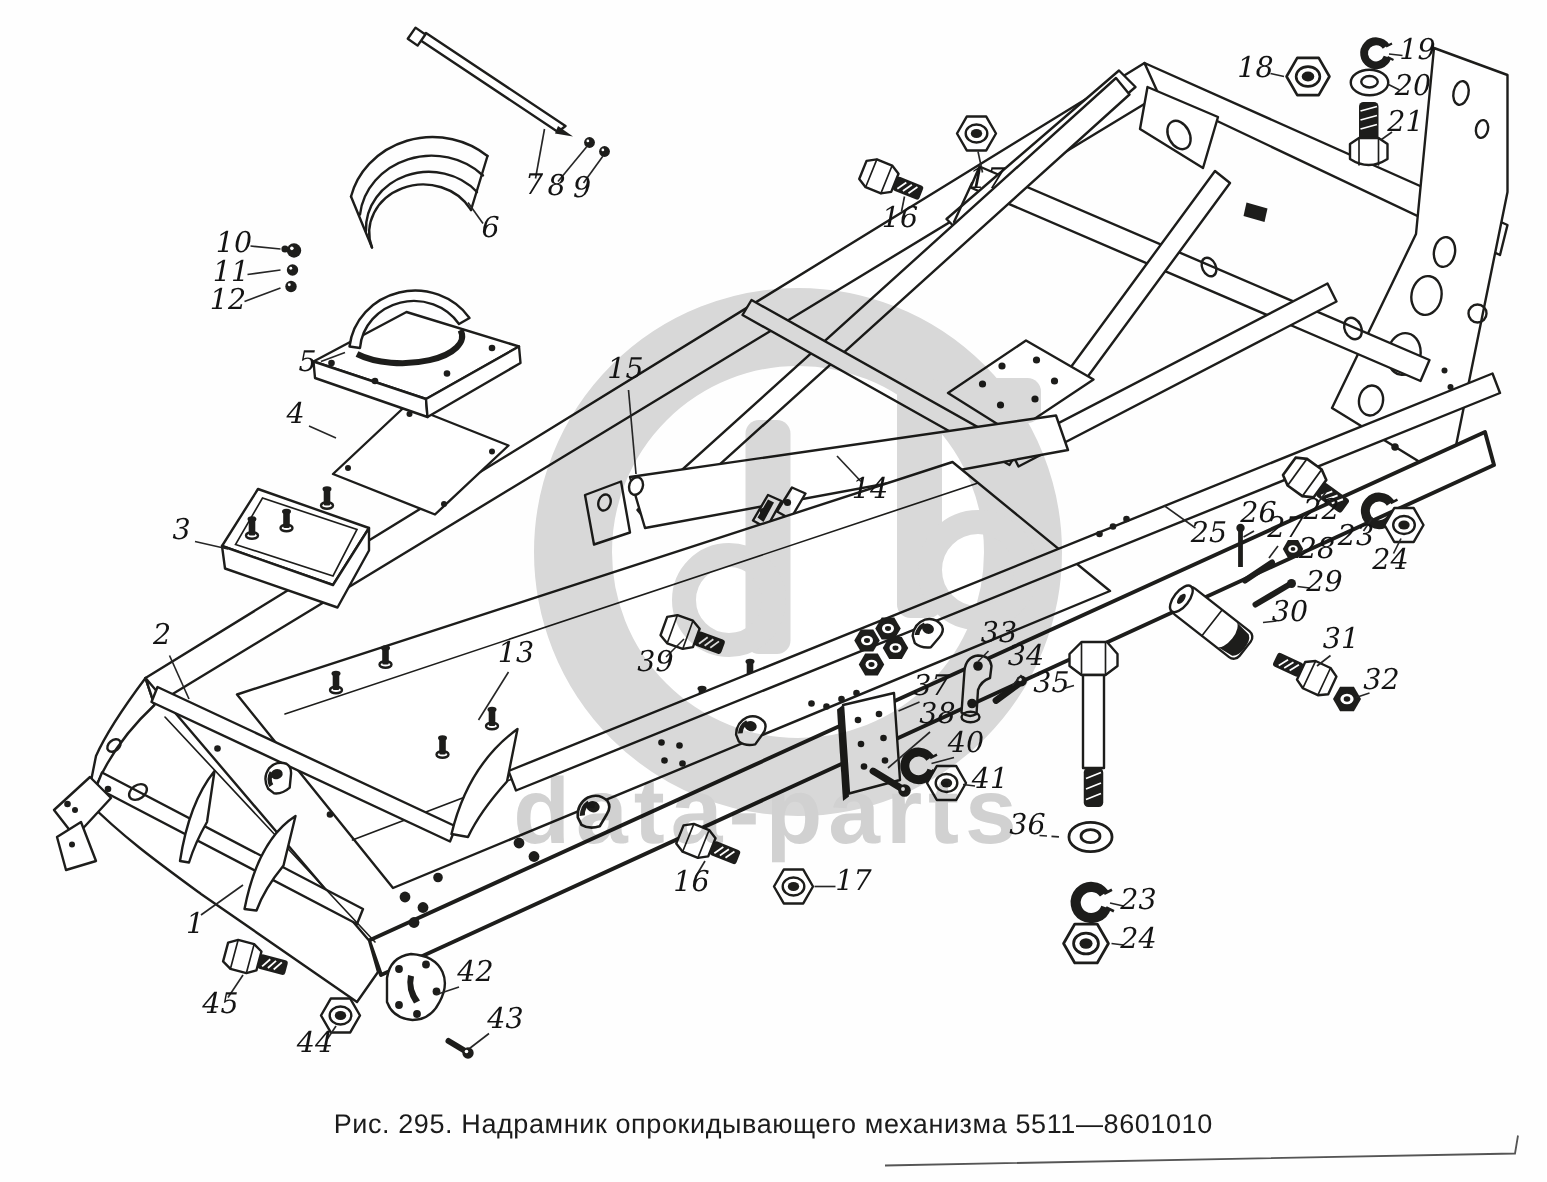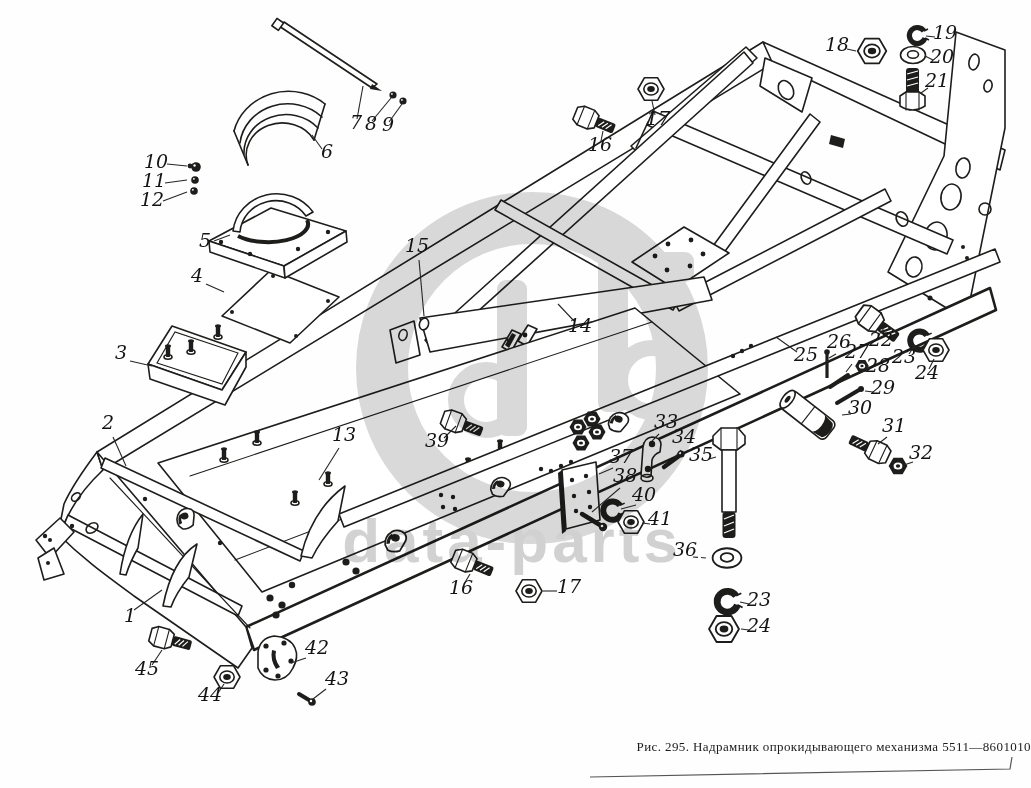--- a/index.html
+++ b/index.html
@@ -1,20 +1,20 @@
 <!DOCTYPE html>
 <html><head>
 <meta charset="utf-8">
 <style>
   html,body{margin:0;padding:0;background:#ffffff;}
   .stage{position:relative;width:1031px;height:788px;background:#fefefe;overflow:hidden;
          font-family:"Liberation Serif",serif;}
   .stage svg{position:absolute;left:0;top:0;}
-  .caption{position:absolute;left:0;top:739px;width:100%;text-align:right;
-           font-family:Liberation Serif, serif;font-size:13px;color:#1b1b1b;letter-spacing:.4px;}
+  .caption{position:absolute;left:0;top:739px;width:100%;text-align:center;
+           font-family:Liberation Sans, sans-serif;font-size:18px;color:#1b1b1b;letter-spacing:.4px;}
   
   .w{fill:#ffffff;stroke:#1d1d1b;stroke-width:1.6;stroke-linejoin:round;}
   .wh{fill:#ffffff;stroke:#1d1d1b;stroke-width:2.6;stroke-linejoin:round;}
   .n{fill:none;stroke:#1d1d1b;stroke-width:1.6;stroke-linejoin:round;stroke-linecap:round;}
   .t{fill:none;stroke:#1d1d1b;stroke-width:1.1;stroke-linecap:round;}
   .d{fill:#1d1d1b;stroke:none;}
   .lead{fill:none;stroke:#262626;stroke-width:1.1;}
   .num{font:italic 19px "DejaVu Serif",serif;fill:#141414;}
 </style>
 </head>

